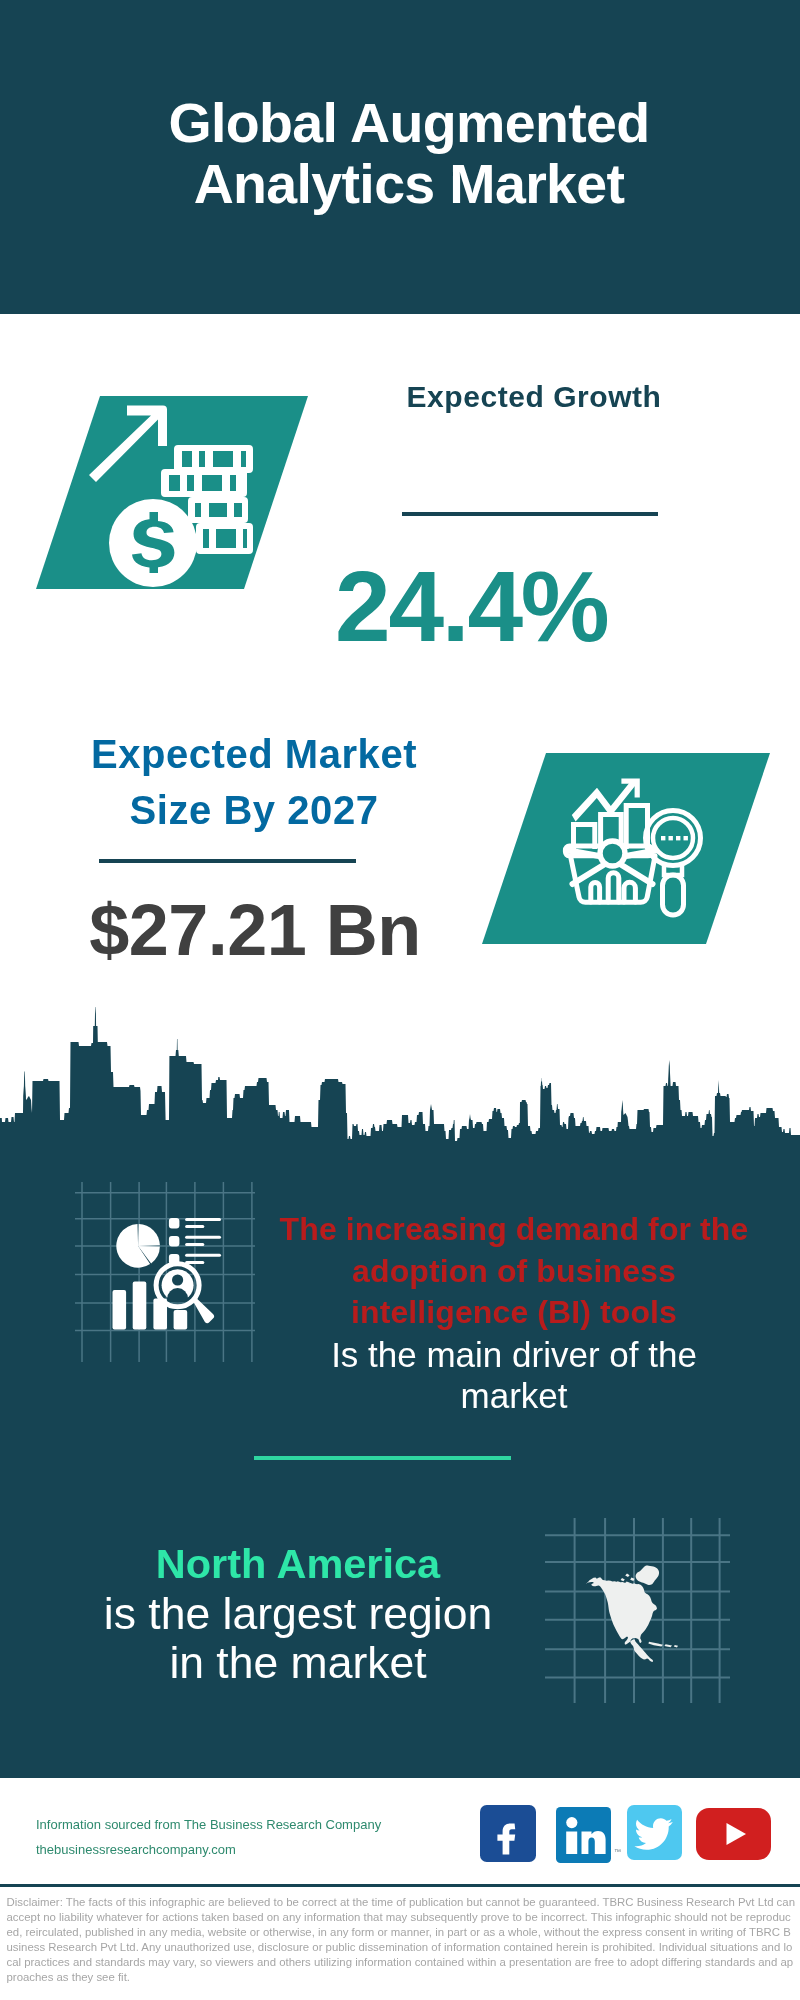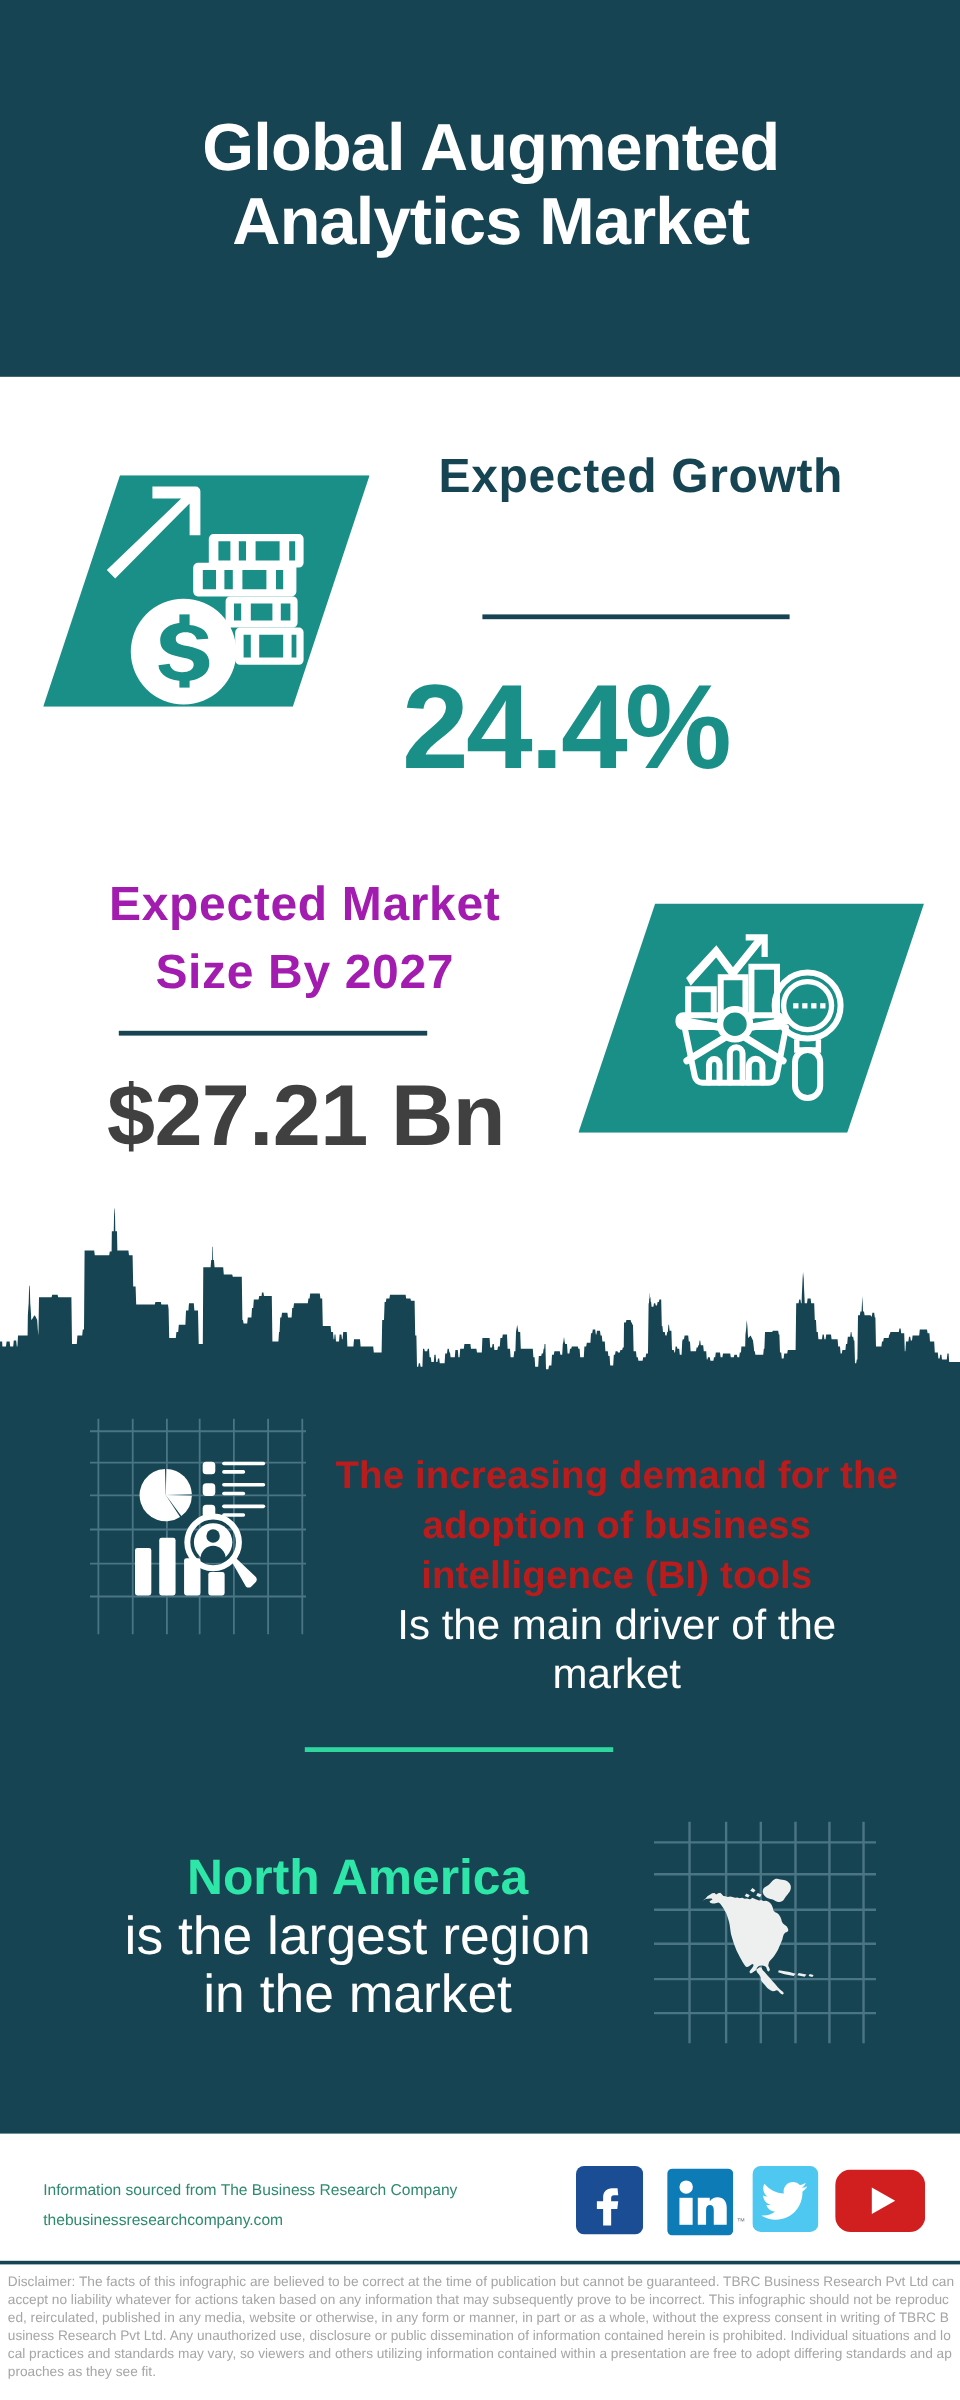--- a/index.html
+++ b/index.html
@@ -8,27 +8,27 @@
   .page{position:absolute;left:0;top:0;width:632px;height:2000px;background:#fff;}
 
   
   .header{position:absolute;left:0;top:0;width:800px;height:314px;background:#164453;}
   .header-title{position:absolute;left:9px;top:93px;width:800px;text-align:center;color:#ffffff;
        font-size:55.5px;font-weight:700;line-height:61px;letter-spacing:-0.65px;}
 
   
   .stat1-shape{position:absolute;left:36px;top:396px;width:272px;height:193px;}
   .stat1-title{position:absolute;left:324px;top:370px;width:420px;text-align:center;color:#164453;
-       font-size:40px;font-weight:700;line-height:54px;letter-spacing:0.55px;}
+       font-size:30px;font-weight:700;line-height:54px;letter-spacing:0.55px;}
   .stat1-rule{position:absolute;left:402px;top:512px;width:256px;height:4px;background:#164453;}
   .stat1-value{position:absolute;left:335px;top:556px;width:420px;text-align:left;color:#1a8f88;
        font-size:100px;font-weight:700;line-height:100px;letter-spacing:-2.2px;}
 
   
-  .stat2-title{position:absolute;left:44px;top:726px;width:420px;text-align:center;color:#a21caf;
+  .stat2-title{position:absolute;left:44px;top:726px;width:420px;text-align:center;color:#0369a1;
        font-size:40px;font-weight:700;line-height:56px;letter-spacing:0.55px;}
   .stat2-rule{position:absolute;left:99px;top:859px;width:257px;height:4px;background:#164453;}
   .stat2-value{position:absolute;left:45px;top:894px;width:420px;text-align:center;color:#404040;
        font-size:72px;font-weight:700;line-height:72px;letter-spacing:-0.5px;white-space:nowrap;}
   .stat2-shape{position:absolute;left:482px;top:753px;width:288px;height:191px;}
 
   
   .skyline{position:absolute;left:0;top:1005px;width:800px;height:148px;}
 
   

